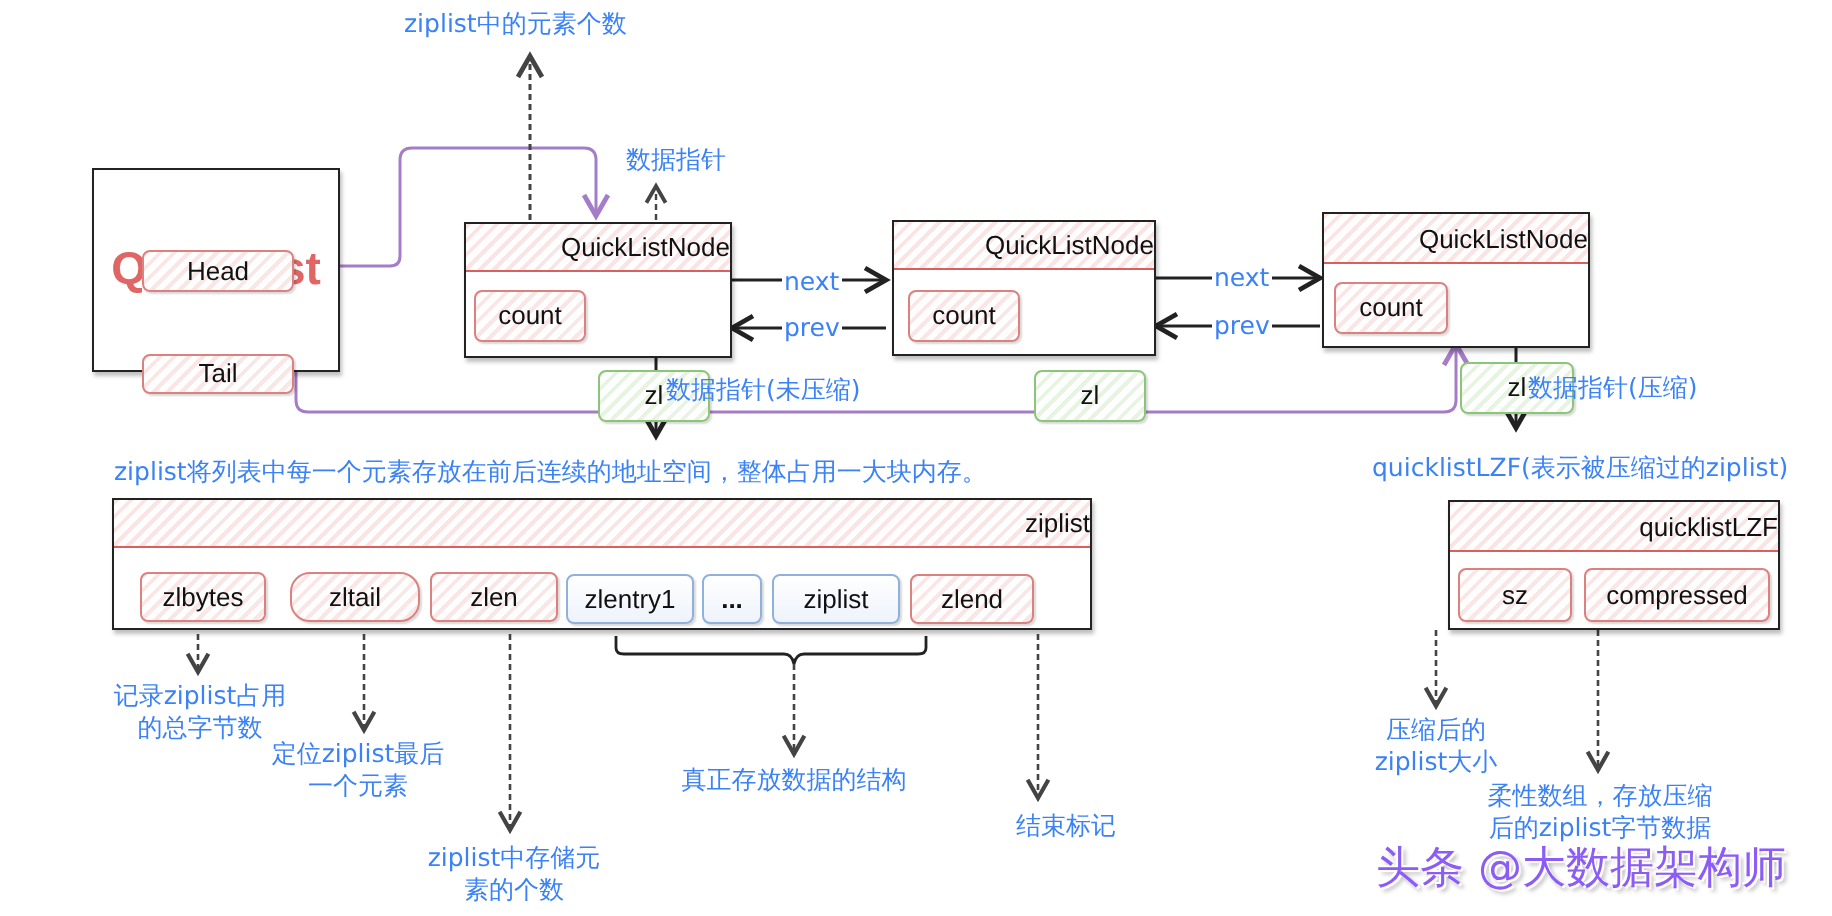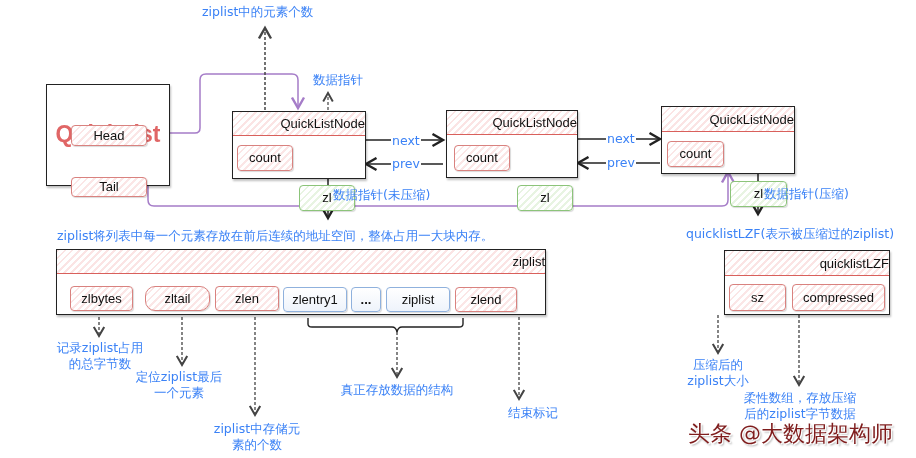--- a/index.html
+++ b/index.html
@@ -10,21 +10,21 @@
   .box{position:absolute;border:1.5px solid #222;background:#fff;box-shadow:1px 2px 2px rgba(0,0,0,0.25);}
   .hdr{position:absolute;left:0;right:0;top:0;border-bottom:1.5px solid #d9605c;
        background:repeating-linear-gradient(135deg,#fbe4e4 0 2px,#fff 2px 5px);
        text-align:right;color:#111;font-size:13px;}
   .cell{position:absolute;border-radius:4px;text-align:center;font-size:13px;color:#111;
         box-shadow:1px 1px 1px rgba(0,0,0,0.15);}
   .cell.red{border:1.5px solid #d9827f;background:repeating-linear-gradient(135deg,#fbe6e6 0 2px,#fff 2px 5px);}
   .cell.green{border:1.5px solid #8cc47a;background:repeating-linear-gradient(135deg,#e8f4e2 0 2px,#fff 2px 5px);margin-top:40px;}
   .cell.blue{border:1.5px solid #8fb1dd;background:linear-gradient(#fff,#eef3fb);}
   .title-ql{position:absolute;color:#e06666;font-weight:bold;font-size:23px;text-align:center;font-family:"Liberation Sans",sans-serif;margin-top:30px;}
-  .watermark{position:absolute;font-size:22px;color:#7f1d1d;font-family:"DejaVu Sans",sans-serif;
+  .watermark{position:absolute;font-size:22px;color:#8b5cf6;font-family:"DejaVu Sans",sans-serif;
              text-shadow:1px 1px 0 #fff,-1px -1px 0 #fff,2px 2px 2px rgba(0,0,0,0.3);}
 </style>
 </head>
 <body>
 
 <svg id="canvas" viewBox="0 0 916 458">
   <defs>
     <marker id="arrOpen" markerWidth="10" markerHeight="10" refX="8" refY="5" orient="auto">
       <path d="M1,1 L8,5 L1,9" fill="none" stroke="#222" stroke-width="1.6"></path>
     </marker>

